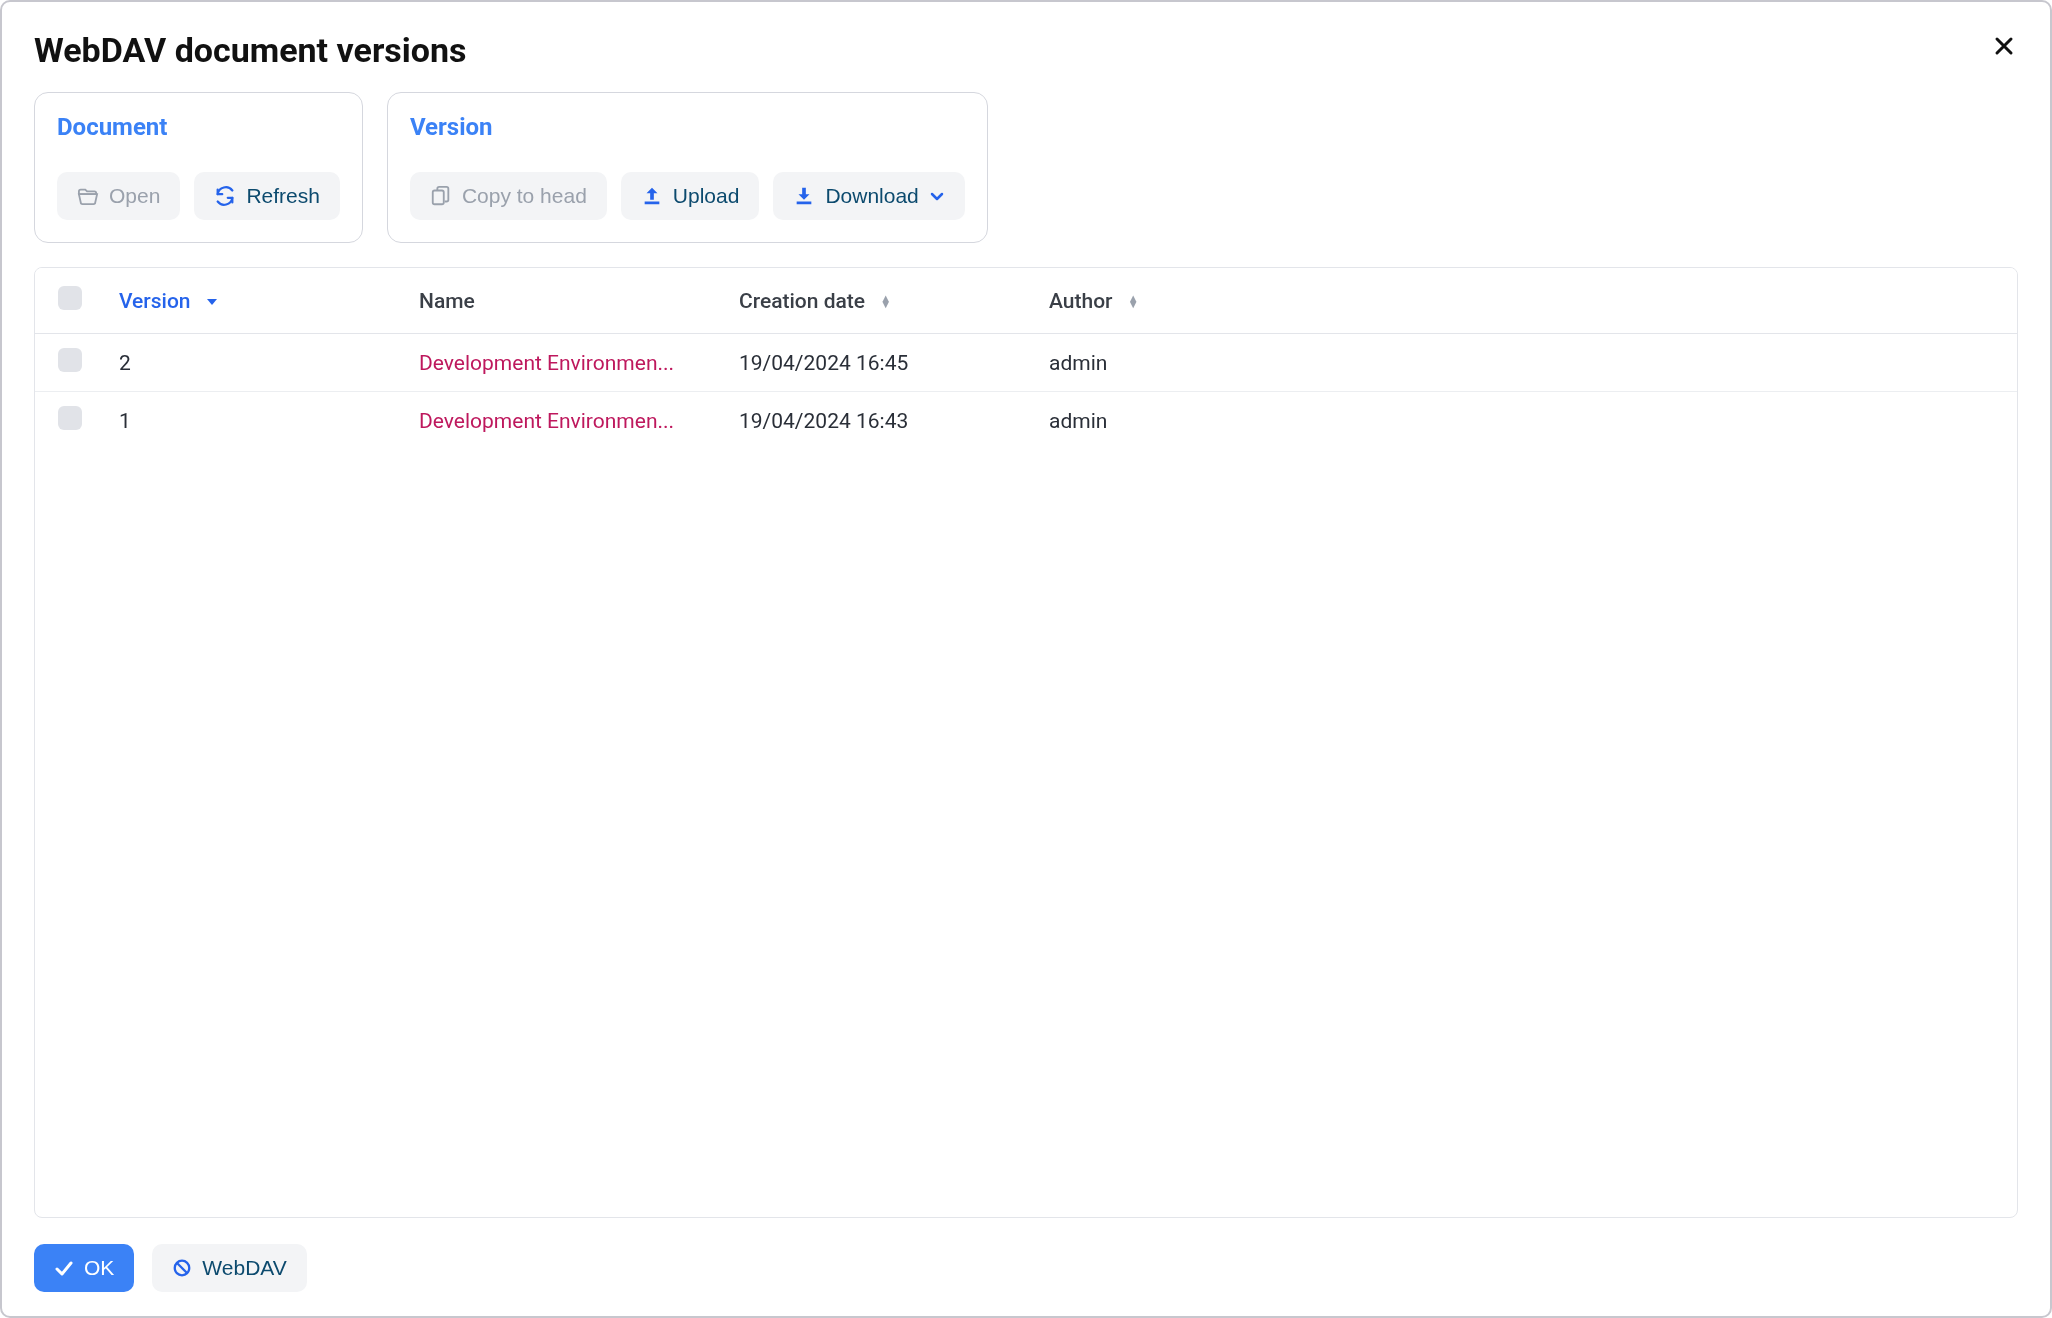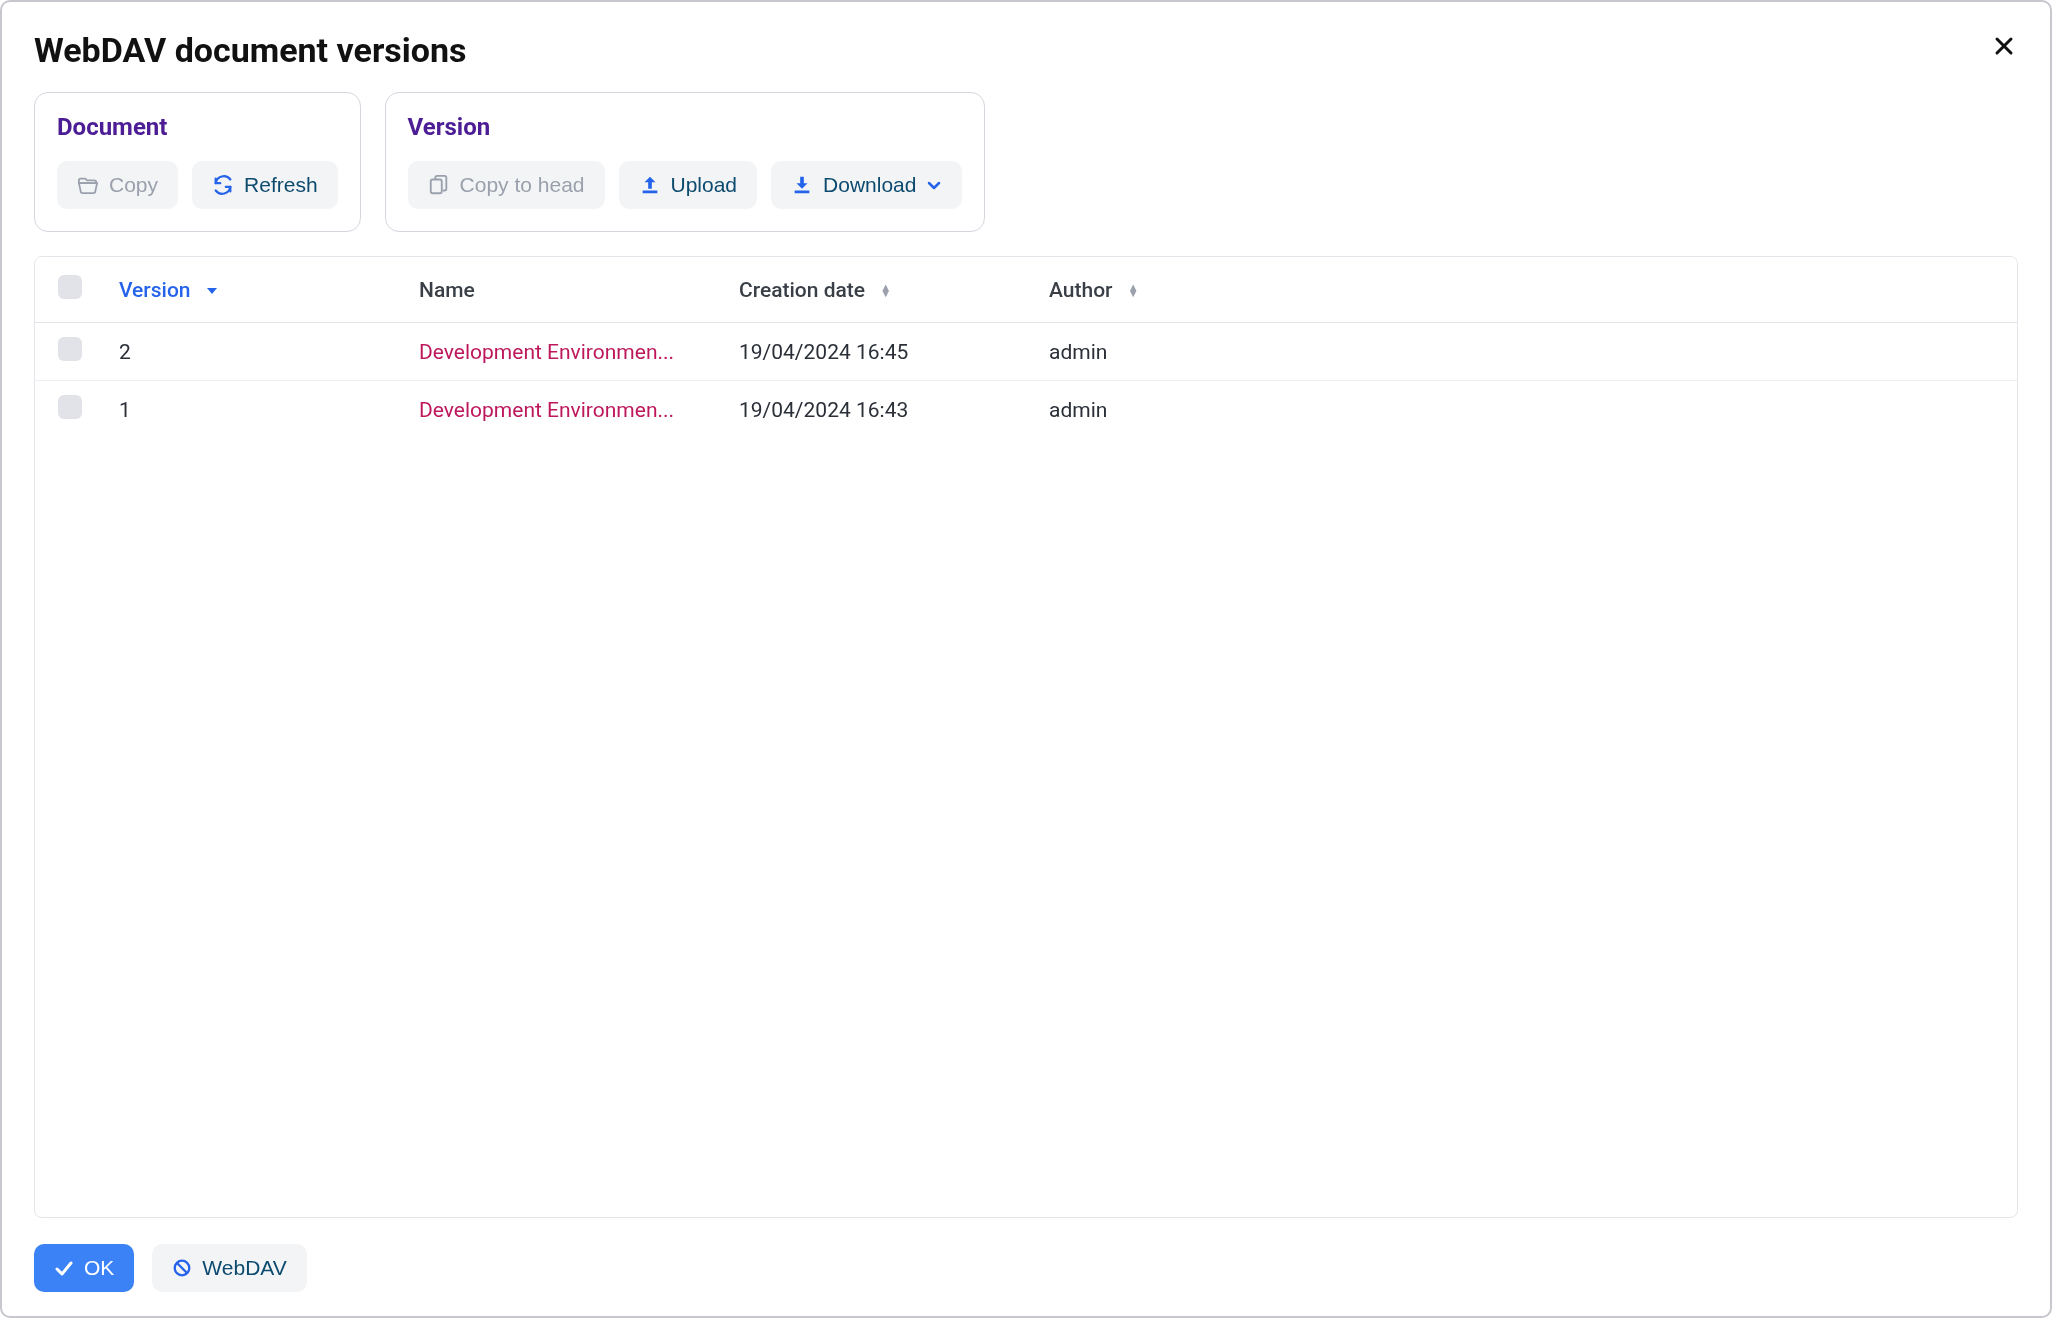--- a/index.html
+++ b/index.html
@@ -46,22 +46,22 @@
       margin-bottom: 24px;
     }
     .panel {
       border: 1px solid #d5d7de;
       border-radius: 14px;
       padding: 20px 22px 22px 22px;
     }
     .panel-title {
       font-size: 24px;
       font-weight: 700;
-      margin-bottom: 20px;
-      color: #4c1d95;
+      margin-bottom: 31px;
+      color: #3b82f6;
     }
     .panel-actions {
       display: flex;
       gap: 14px;
     }
     .btn {
       display: inline-flex;
       align-items: center;
       gap: 10px;
       padding: 12px 20px;
@@ -173,21 +173,21 @@
 
   <div class="panels">
     <div class="panel">
       <div class="panel-title">Document</div>
       <div class="panel-actions">
         <button class="btn disabled">
           <svg width="22" height="20" viewBox="0 0 24 22" stroke-width="2">
               <path d="M2 6 a2 2 0 0 1 2-2 h5 l2 2 h8 a2 2 0 0 1 2 2 v1 H2 Z" fill="none"></path>
               <path d="M2 9 h20 l-2 9 a2 2 0 0 1 -2 2 H6 a2 2 0 0 1 -2 -2 Z" fill="none"></path>
             </svg>
-          <span>Copy</span>
+          <span>Open</span>
         </button>
         <button class="btn enabled">
           <svg width="22" height="22" viewBox="0 0 24 24" stroke-width="2.4">
               <path d="M20 6 A9 9 0 0 0 4 10" fill="none" stroke-linecap="round"></path>
               <path d="M4 18 A9 9 0 0 0 20 14" fill="none" stroke-linecap="round"></path>
               <path d="M4 5 v5 h5" fill="none" stroke-linecap="round" stroke-linejoin="round"></path>
               <path d="M20 19 v-5 h-5" fill="none" stroke-linecap="round" stroke-linejoin="round"></path>
             </svg>
           <span>Refresh</span>
         </button>

